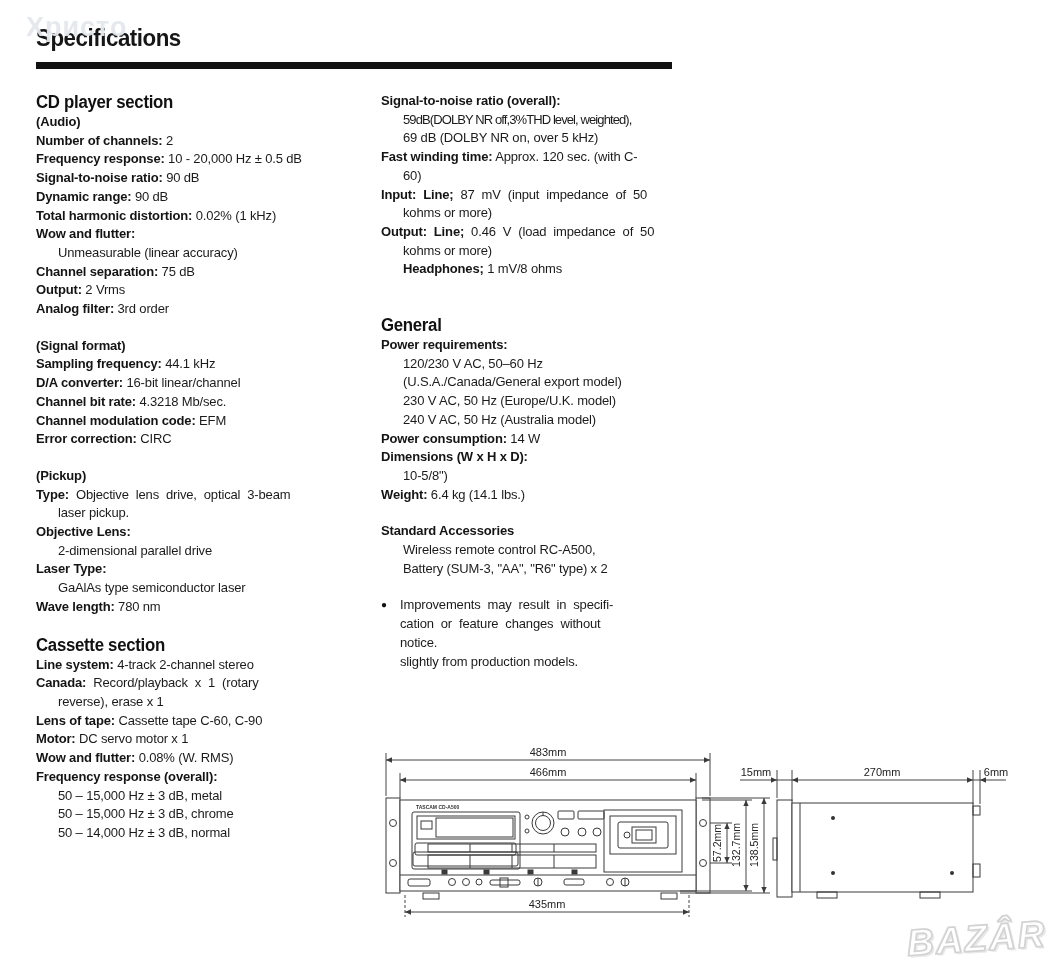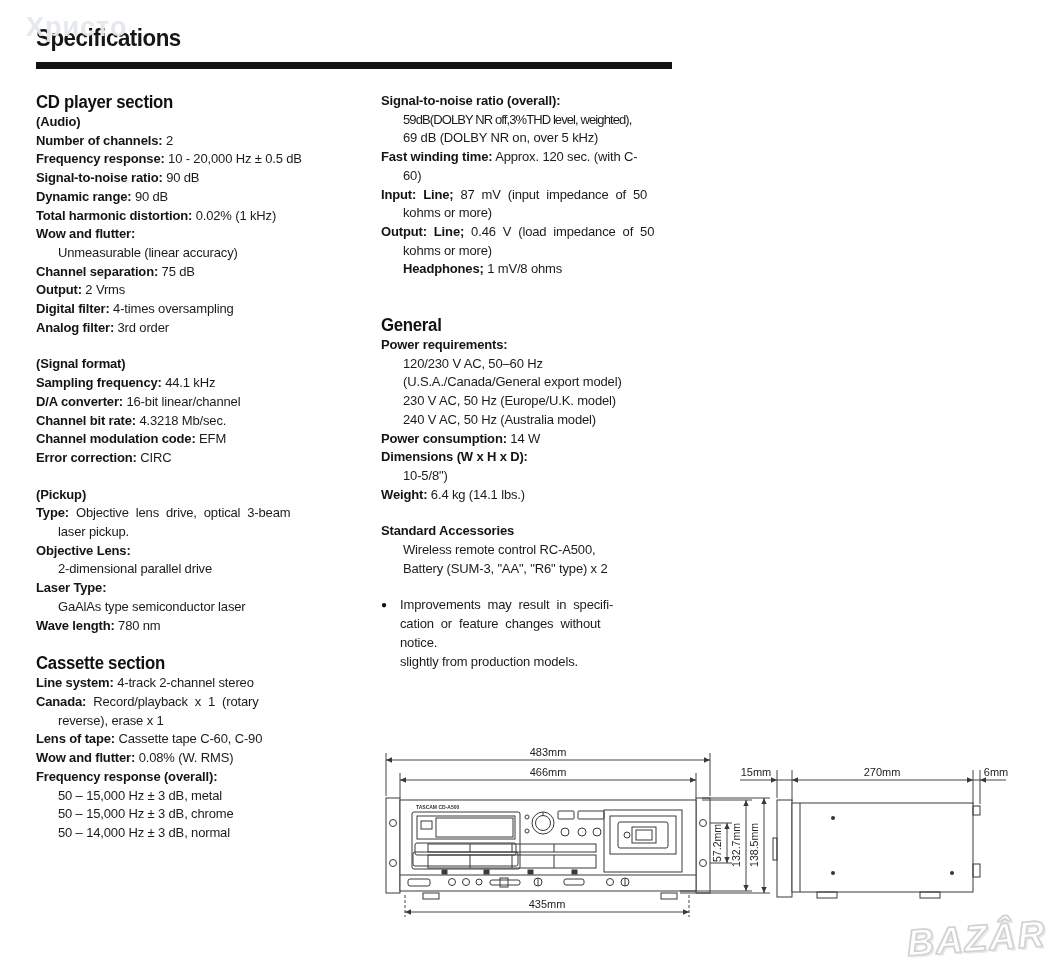--- a/index.html
+++ b/index.html
@@ -45,21 +45,20 @@
         <div class="ln"><b>(Audio)</b></div>
         <div class="ln"><b>Number of channels:</b> 2</div>
         <div class="ln"><b>Frequency response:</b> 10 - 20,000 Hz ± 0.5 dB</div>
         <div class="ln"><b>Signal-to-noise ratio:</b> 90 dB</div>
         <div class="ln"><b>Dynamic range:</b> 90 dB</div>
         <div class="ln"><b>Total harmonic distortion:</b> 0.02% (1 kHz)</div>
         <div class="ln"><b>Wow and flutter:</b></div>
         <div class="ln ind1">Unmeasurable (linear accuracy)</div>
         <div class="ln"><b>Channel separation:</b> 75 dB</div>
         <div class="ln"><b>Output:</b> 2 Vrms</div>
-        <div class="ln"><b>Digital filter:</b> 4-times oversampling</div>
         <div class="ln"><b>Analog filter:</b> 3rd order</div>
       </div>
       <div class="blk">
         <div class="ln"><b>(Signal format)</b></div>
         <div class="ln"><b>Sampling frequency:</b> 44.1 kHz</div>
         <div class="ln"><b>D/A converter:</b> 16-bit linear/channel</div>
         <div class="ln"><b>Channel bit rate:</b> 4.3218 Mb/sec.</div>
         <div class="ln"><b>Channel modulation code:</b> EFM</div>
         <div class="ln"><b>Error correction:</b> CIRC</div>
       </div>
@@ -72,20 +71,21 @@
         <div class="ln"><b>Laser Type:</b></div>
         <div class="ln ind1">GaAlAs type semiconductor laser</div>
         <div class="ln"><b>Wave length:</b> 780 nm</div>
       </div>
       <div class="blk">
         <div class="shead">Cassette section</div>
         <div class="ln"><b>Line system:</b> 4-track 2-channel stereo</div>
         <div class="ln j"><b>Canada:</b> Record/playback x 1 (rotary</div>
         <div class="ln ind1">reverse), erase x 1</div>
         <div class="ln"><b>Lens of tape:</b> Cassette tape C-60, C-90</div>
+        <div class="ln"><b>Motor:</b> DC servo motor x 1</div>
         <div class="ln"><b>Wow and flutter:</b> 0.08% (W. RMS)</div>
         <div class="ln"><b>Frequency response (overall):</b></div>
         <div class="ln ind1">50 – 15,000 Hz ± 3 dB, metal</div>
         <div class="ln ind1">50 – 15,000 Hz ± 3 dB, chrome</div>
         <div class="ln ind1">50 – 14,000 Hz ± 3 dB, normal</div>
       </div>
     </div>
   <div id="col-right" class="col">
       <div class="blk">
         <div class="ln"><b>Signal-to-noise ratio (overall):</b></div>

